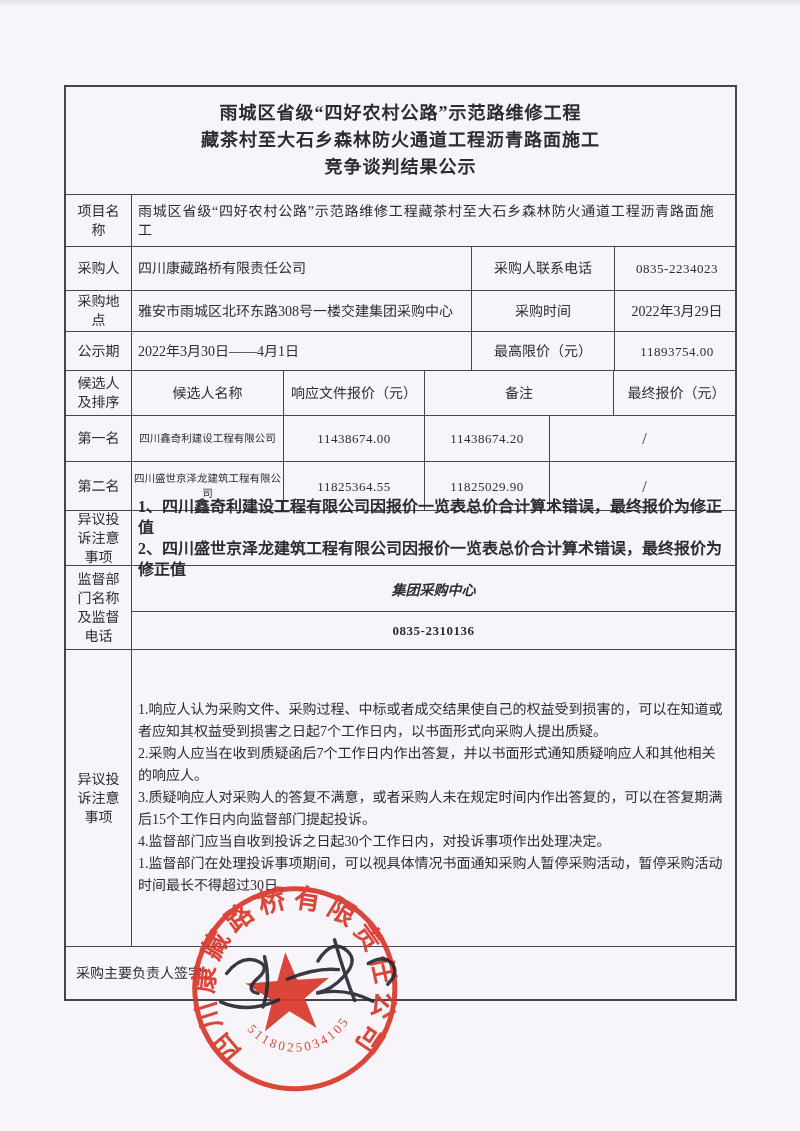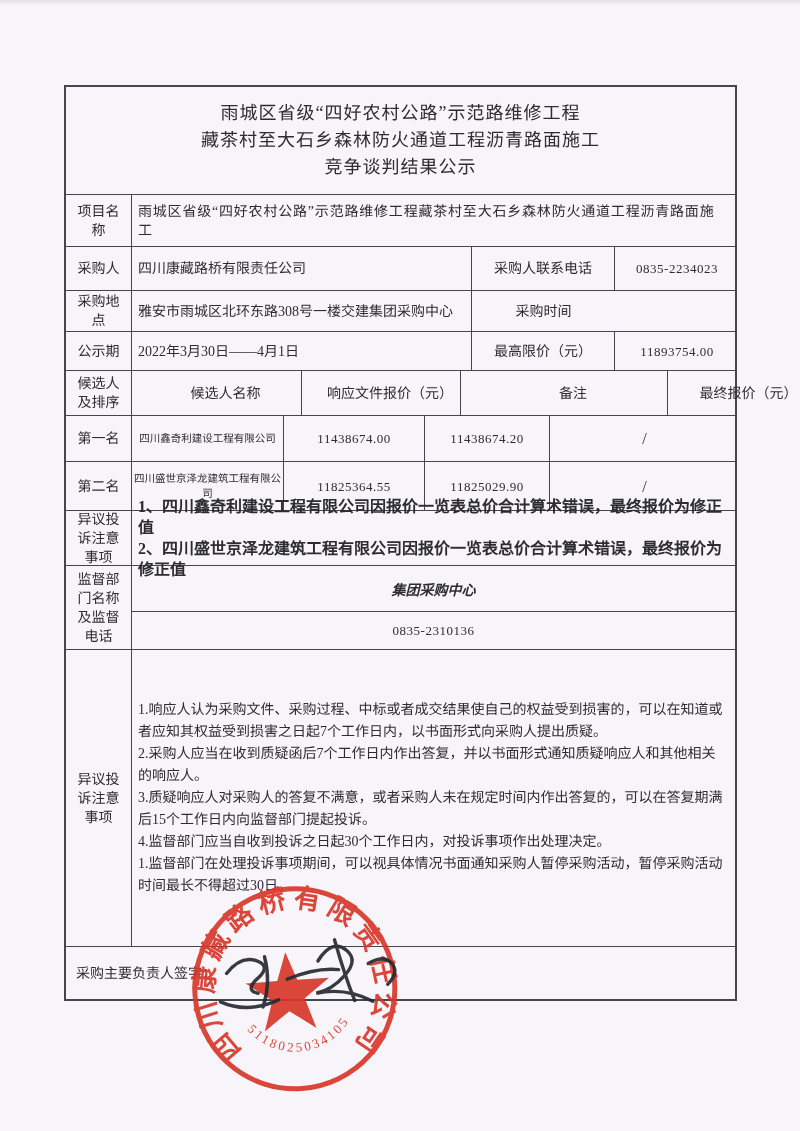--- a/index.html
+++ b/index.html
@@ -25,45 +25,45 @@
   .row:last-child { border-bottom:none; }
   .cell { border-right:1px solid #45454c; display:flex; flex-direction:column; justify-content:center; padding:3px 6px; font-size:14px; line-height:19px; }
   .cell:last-child { border-right:none; }
   .c-label { width:66px; flex:0 0 66px; text-align:center; padding:3px 8px; align-items:center; }
   .c-center { text-align:center; align-items:center; }
   .c-left { text-align:left; align-items:flex-start; }
   .num { font-family:"Liberation Serif","DejaVu Serif",serif; font-size:13px; letter-spacing:.5px; }
   
   .row-title { height:108px; justify-content:center; }
   .row-title .cell { border-right:none; width:100%; }
-  .title-line { text-align:right; font-weight:normal; font-size:18px; line-height:27px; letter-spacing:1px; }
+  .title-line { text-align:right; font-weight:bold; font-size:18px; line-height:27px; letter-spacing:1px; }
   
   .row-project   { height:52px; }
   .row-project .c-value { flex:1; letter-spacing:.8px; }
   .row-purchaser { height:44px; }
   .row-location  { height:41px; }
   .row-publicity { height:39px; }
   .ga-v  { width:340px; flex:0 0 340px; }
   .ga-l2 { width:143px; flex:0 0 143px; }
   .ga-v2 { width:124px; flex:0 0 124px; }
-  .row-cand-h { height:45px;gap:18px; }
+  .row-cand-h { height:45px; }
   .row-cand-1 { height:46px; }
   .row-cand-2 { height:49px; }
   .gb-name  { width:152px; flex:0 0 152px; }
   .gb-bid   { width:141px; flex:0 0 141px; }
   .gb-final { width:125px; flex:0 0 125px; }
   .gb-rem   { width:189px; flex:0 0 189px; }
   .cand-name { font-size:10.5px; line-height:15px; padding:2px; letter-spacing:0; }
   .slash { font-size:16px; }
   .row-notes { height:55px; }
   .row-notes .c-value { flex:1; font-size:16px; line-height:21px;font-weight:bold; }
   .row-super { height:84px; }
   .super-right { flex:1; display:flex; flex-direction:column; }
   .super-sub1 { height:46px; border-bottom:1px solid #45454c; display:flex; align-items:center; justify-content:center; font-weight:600; font-size:14px;font-style:italic; }
-  .super-sub2 { flex:1; display:flex; align-items:center; justify-content:center; }
+  .super-sub2 { flex:1; display:flex; align-items:center; justify-content:center;font-weight:bold; }
   .row-objection { height:297px; }
   .row-objection .c-value { flex:1; font-size:14px; line-height:22px; justify-content:center; }
   .obj-item { margin:0; }
   .row-sign { height:52px; }
   .row-sign .cell { border-right:none; width:100%; padding-left:10px; }
   
   .seal-svg { position:absolute; left:170px; top:866px; width:270px; height:250px; transform:rotate(-4deg); }
   .seal-red { opacity:.92; }
 </style>
 </head>
@@ -90,20 +90,21 @@
       <div class="cell c-label">采购人</div>
       <div class="cell c-left ga-v">四川康藏路桥有限责任公司</div>
       <div class="cell c-center ga-l2">采购人联系电话</div>
       <div class="cell c-center ga-v2 num">0835-2234023</div>
     </div>
 
     <div class="row row-location">
       <div class="cell c-label">采购地点</div>
       <div class="cell c-left ga-v">雅安市雨城区北环东路308号一楼交建集团采购中心</div>
       <div class="cell c-center ga-l2">采购时间</div>
+      <div class="cell c-center ga-v2">2022年3月29日</div>
     </div>
 
     <div class="row row-publicity">
       <div class="cell c-label">公示期</div>
       <div class="cell c-left ga-v">2022年3月30日——4月1日</div>
       <div class="cell c-center ga-l2">最高限价（元）</div>
       <div class="cell c-center ga-v2 num">11893754.00</div>
     </div>
 
     <div class="row row-cand-h">

